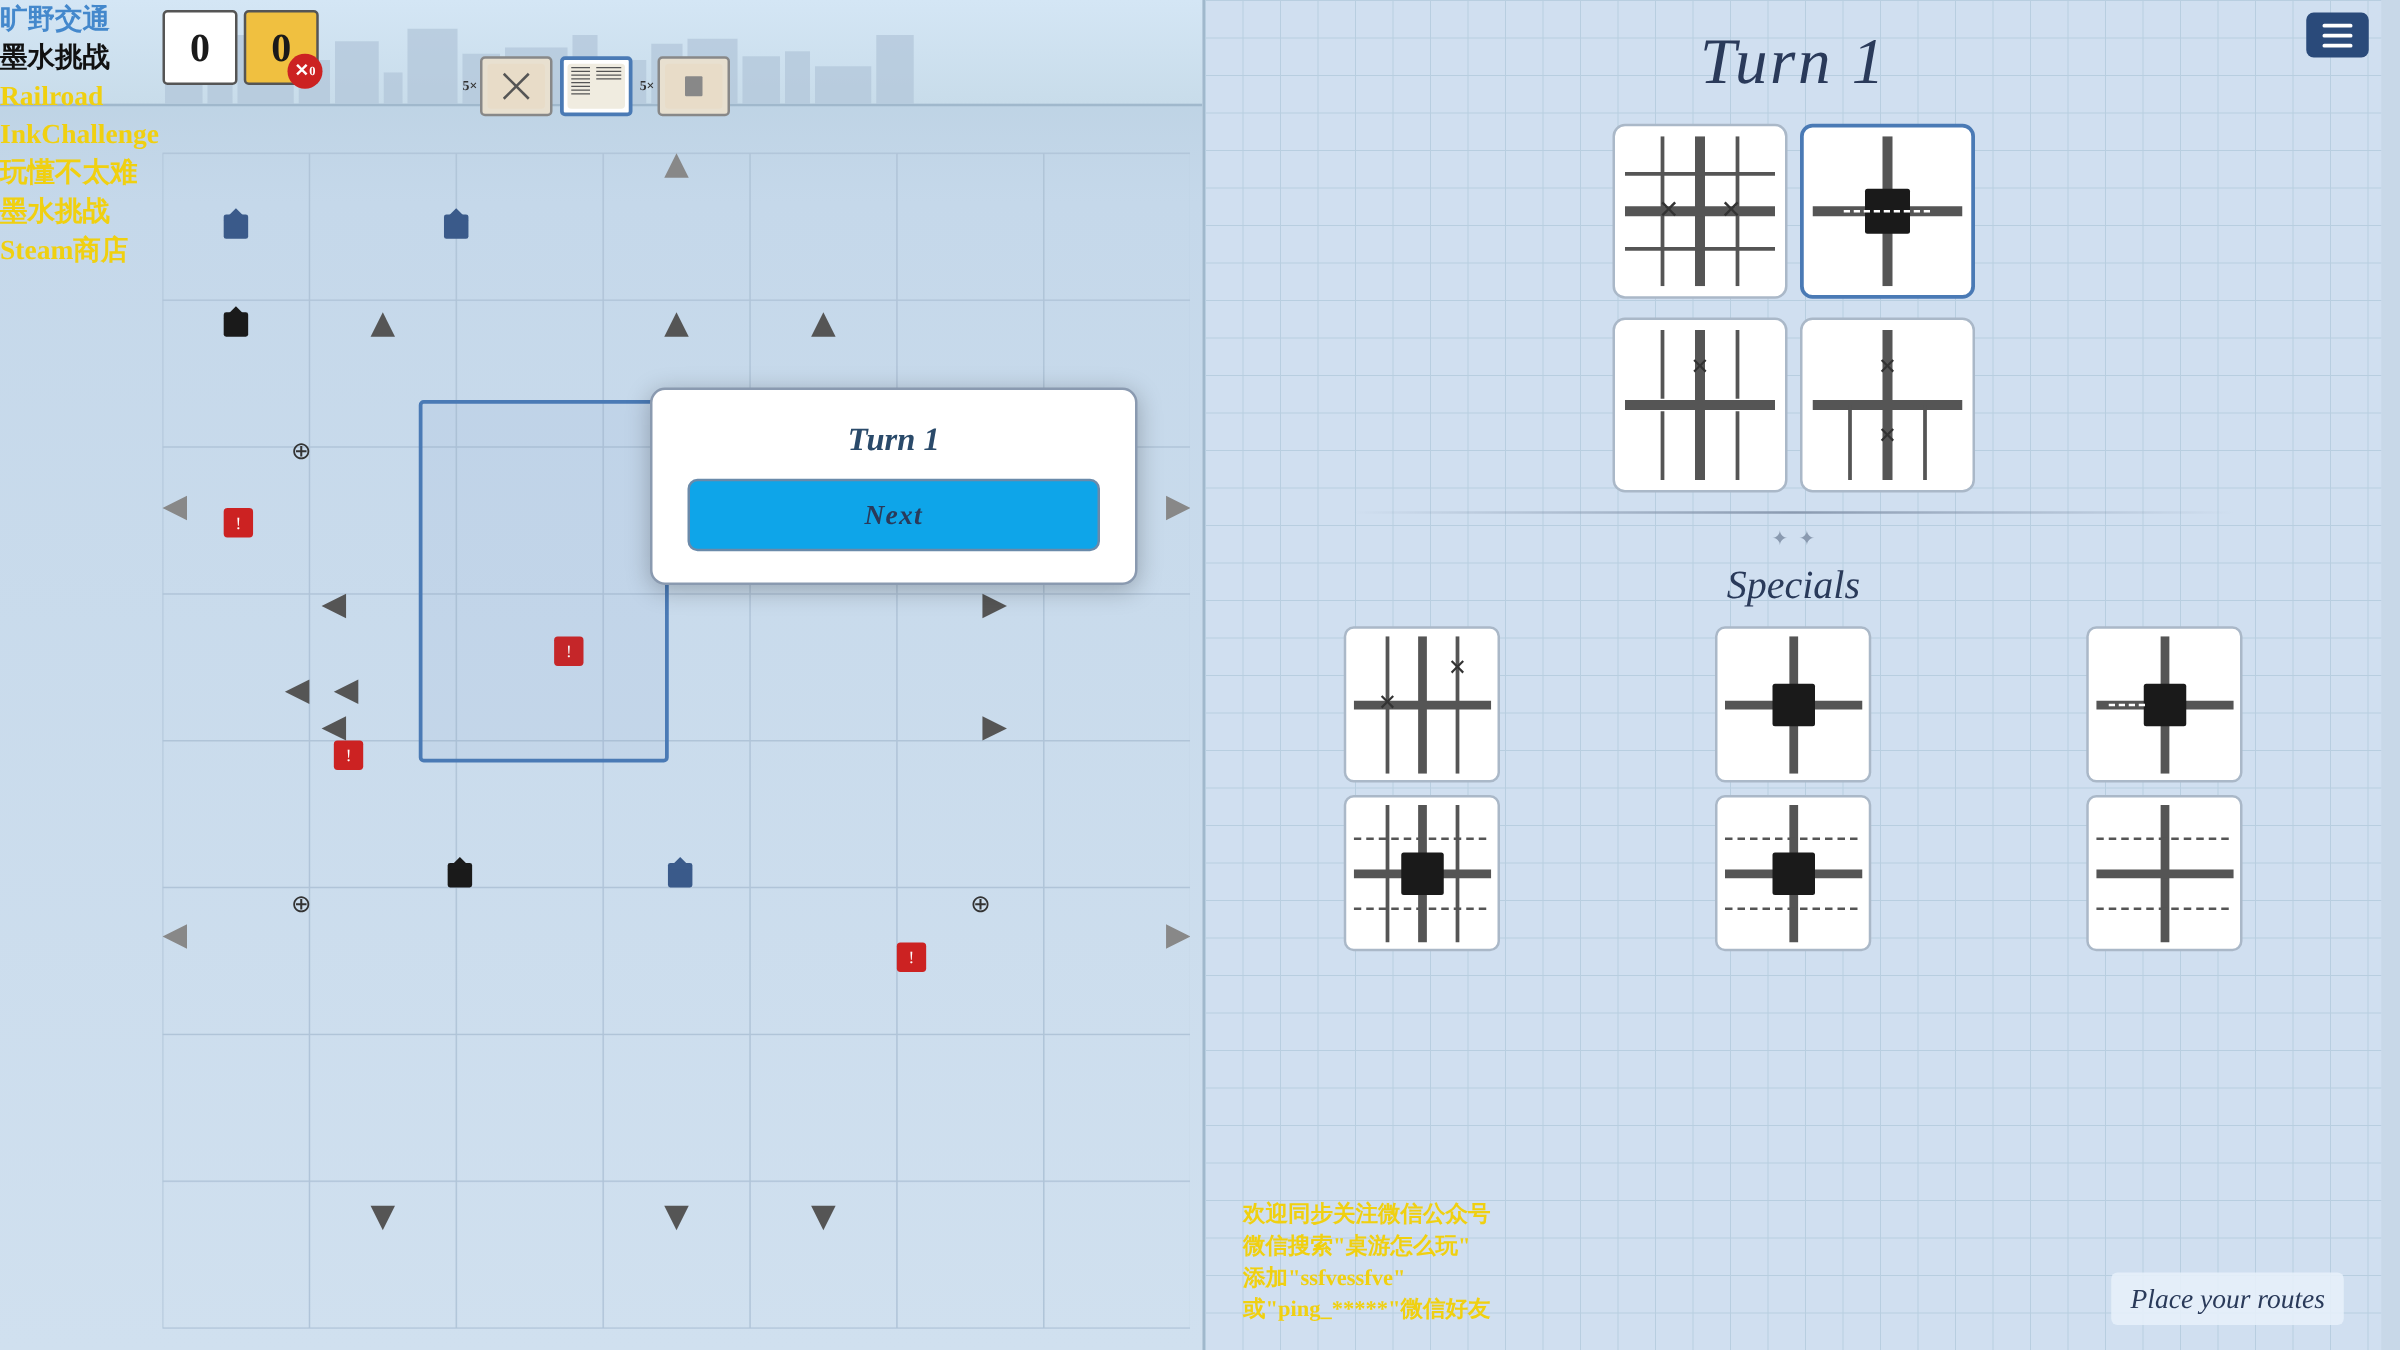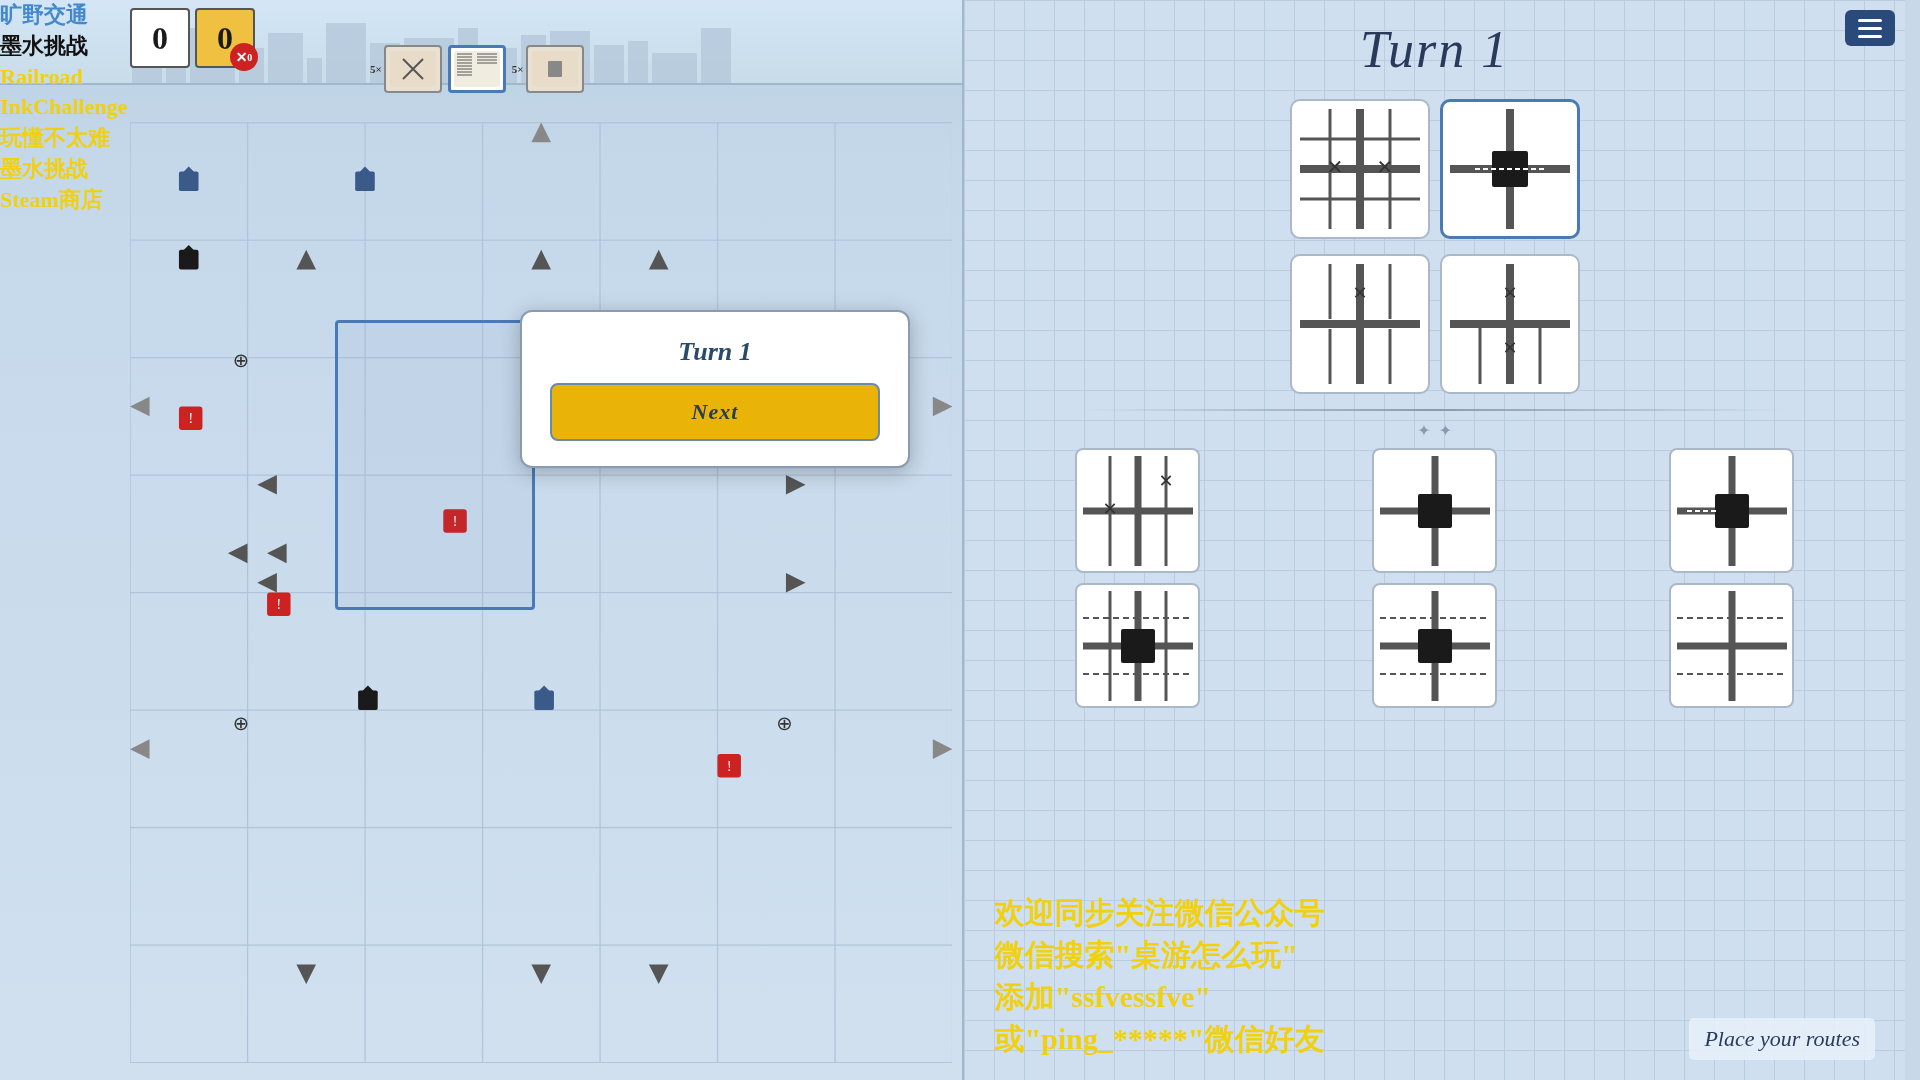--- a/index.html
+++ b/index.html
@@ -210,21 +210,21 @@
       font-size: 15px;
       color: #333;
       line-height: 1.5;
       text-align: left;
       margin-bottom: 20px;
     }
 
     .dialog-next-btn {
       width: 100%;
       padding: 14px;
-      background: #eab308;
+      background: #0ea5e9;
       border: 2px solid #6a8aaa;
       border-radius: 8px;
       font-size: 22px;
       font-weight: bold;
       color: #2a3a5a;
       cursor: pointer;
       font-family: 'Georgia', serif;
       font-style: italic;
       letter-spacing: 1px;
     }
@@ -333,21 +333,21 @@
     .bottom-overlay {
       position: absolute;
       bottom: 20px;
       left: 0;
       right: 0;
       padding: 0 30px;
       z-index: 10;
     }
 
     .bottom-text-line {
-      font-size: 30px;
+      font-size: 18px;
       color: #f0d010;
       font-weight: bold;
       line-height: 1.4;
     }
 
     .place-routes-text {
       position: absolute;
       bottom: 20px;
       right: 30px;
       background: rgba(230, 240, 250, 0.9);
@@ -643,20 +643,21 @@
           </svg>
         </div>
       </div>
 
       <div class="divider-line"></div>
       <div style="display:flex;justify-content:center;gap:8px;margin-bottom:8px;">
         <span style="color:#8a9ab0;font-size:16px;">✦</span>
         <span style="color:#8a9ab0;font-size:16px;">✦</span>
       </div>
 
+      <div class="specials-label">Specials</div>
 
       <div class="specials-grid">
 
         <div class="special-tile">
           <svg width="110" height="110" viewBox="0 0 110 110">
             <rect width="110" height="110" fill="white" rx="6"></rect>
             <line x1="55" y1="0" x2="55" y2="110" stroke="#555" stroke-width="7"></line>
             <line x1="0" y1="55" x2="110" y2="55" stroke="#555" stroke-width="7"></line>
             <line x1="27" y1="0" x2="27" y2="110" stroke="#555" stroke-width="3"></line>
             <line x1="83" y1="0" x2="83" y2="110" stroke="#555" stroke-width="3"></line>

